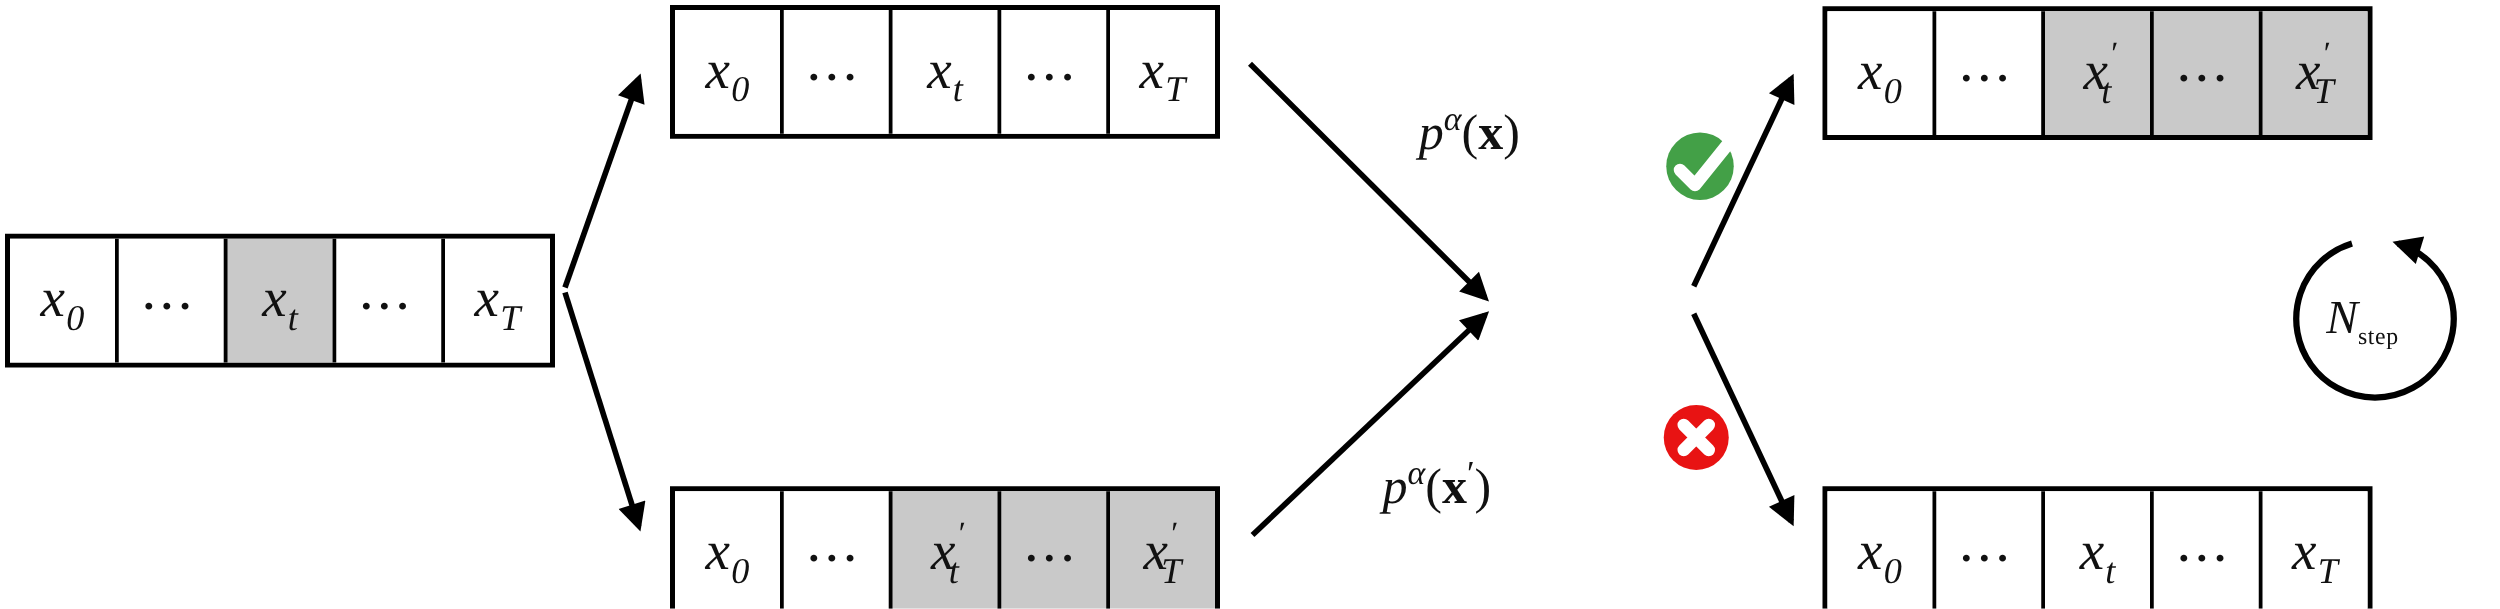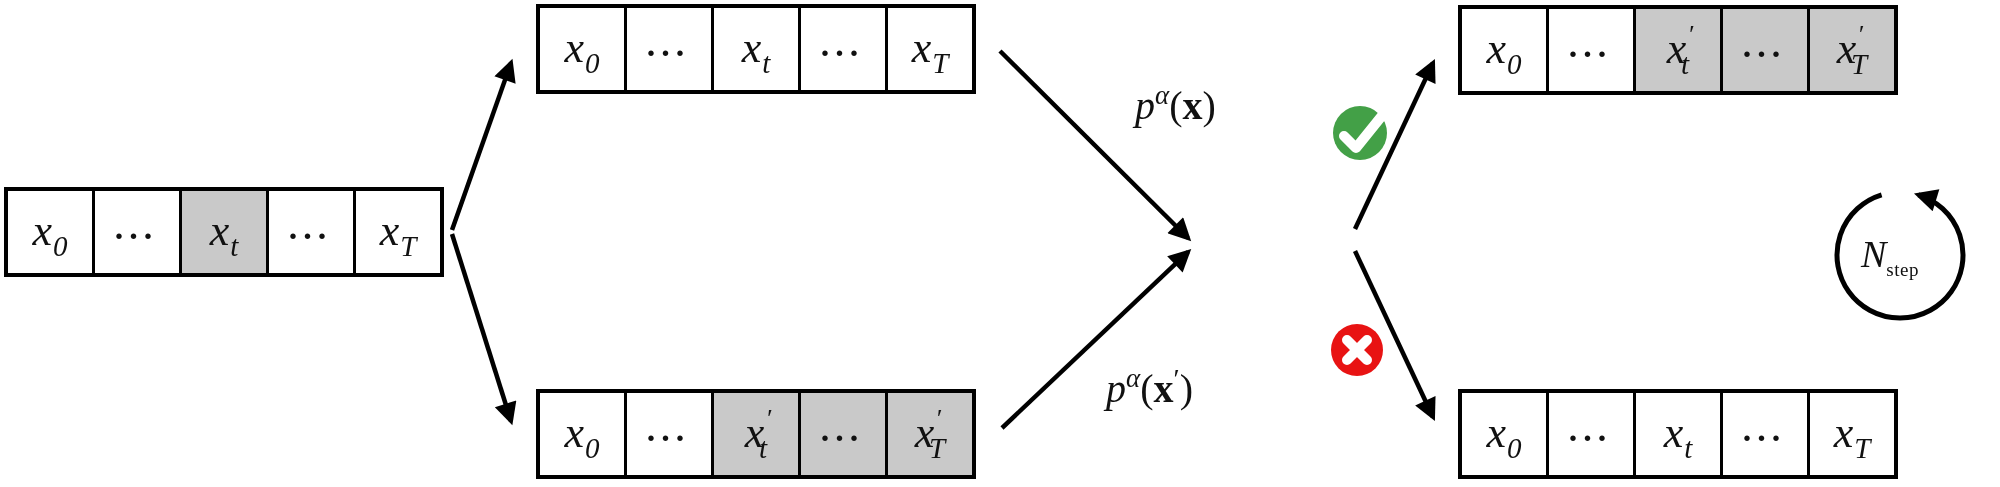--- a/index.html
+++ b/index.html
@@ -2,21 +2,21 @@
 <html><head>
 <meta charset="utf-8">
 <style>
   html,body{margin:0;padding:0;background:#fff;}
   #stage{position:relative;width:2000px;height:487px;background:#ffffff;overflow:hidden;
          font-family:"Liberation Serif","DejaVu Serif",serif;color:#111;}
   #arrow-layer{position:absolute;left:0;top:0;width:2000px;height:487px;}
 
   
   .row{position:absolute;display:flex;border:4px solid #000;background:#fff;box-sizing:content-box;}
-  .cell{width:84px;height:82px;border-left:3px solid #000;display:flex;align-items:center;justify-content:center;background:#fff;}
+  .cell{width:84px;height:99px;border-left:3px solid #000;display:flex;align-items:center;justify-content:center;background:#fff;}
   .cell:first-child{border-left:none;}
   .cell.shaded{background:#c9c9c9;}
   .cl{display:inline-block;font-style:italic;font-size:44px;line-height:1;white-space:nowrap;}
   .cl .pr{font-size:26px;vertical-align:20px;margin-left:1px;}
   .cl .sb{font-size:29px;vertical-align:-11px;}
   .cl .pr:not(:empty)+.sb{margin-left:-12px;}
   .cl.dots{font-style:normal;font-weight:bold;font-size:34px;letter-spacing:6px;position:relative;top:-6px;}
 
   #row-source{left:4px;top:187px;}
   #row-proposal-top{left:536px;top:4px;}

